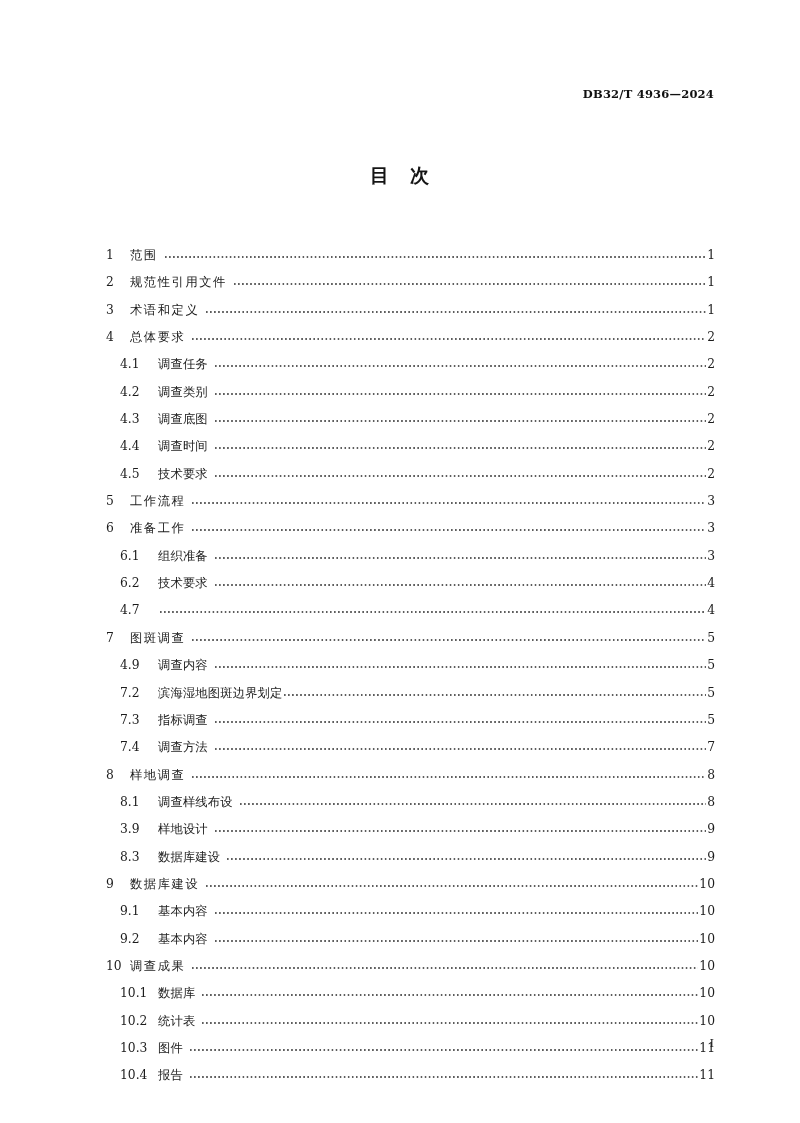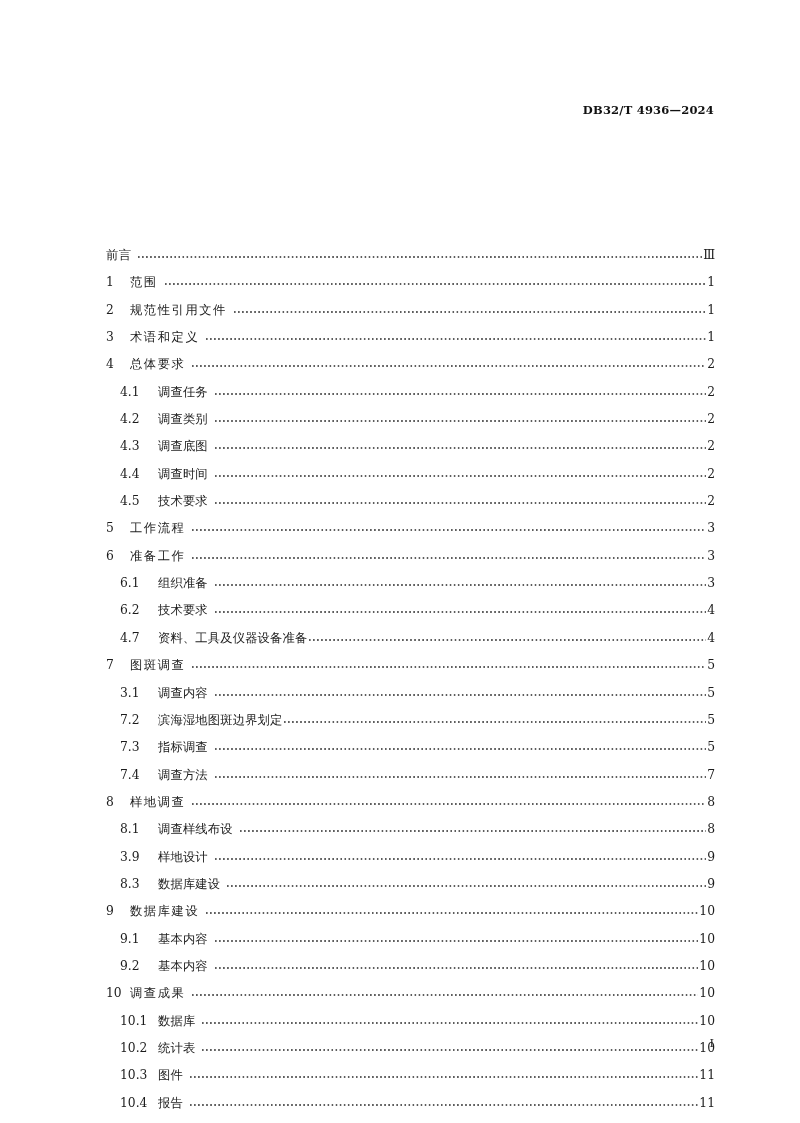--- a/index.html
+++ b/index.html
@@ -19,21 +19,21 @@
   .page {
     position: absolute;
     inset: 0;
     width: 800px;
     height: 1123px;
   }
 
   
   .doc-header {
     position: absolute;
-    top: 103px;
+    top: 87px;
     left: 86px;
     width: 628px;
     text-align: right;
     font-family: "DejaVu Serif", "Liberation Serif", serif;
     font-size: 11.5px;
     font-weight: bold;
     letter-spacing: 0.2px;
     color: #111;
     white-space: nowrap;
   }
@@ -141,28 +141,23 @@
     color: #1a1a1a;
   }
 </style>
 </head>
 <body>
 
 <div class="page">
 
   <div class="doc-header">DB32/T 4936—2024</div>
 
+  <div class="toc-title">目　次</div>
 
   <div class="toc" id="toc-list">
-      <div class="toc-entry front">
-        <span class="e-label">前言</span>
-        <span class="e-gap"></span>
-        <span class="e-dots"></span>
-        <span class="e-page">Ⅲ</span>
-      </div>
       <div class="toc-entry lvl1">
         <span class="e-num">1</span>
         <span class="e-label">范围</span>
         <span class="e-gap"></span>
         <span class="e-dots"></span>
         <span class="e-page">1</span>
       </div>
       <div class="toc-entry lvl1">
         <span class="e-num">2</span>
         <span class="e-label">规范性引用文件</span>
@@ -242,34 +237,33 @@
       </div>
       <div class="toc-entry lvl2">
         <span class="e-num">6.2</span>
         <span class="e-label">技术要求</span>
         <span class="e-gap"></span>
         <span class="e-dots"></span>
         <span class="e-page">4</span>
       </div>
       <div class="toc-entry lvl2">
         <span class="e-num">4.7</span>
-        <span class="e-label">资料、工具及仪器设备准备</span>
         <span class="e-gap tight"></span>
         <span class="e-dots"></span>
         <span class="e-page">4</span>
       </div>
       <div class="toc-entry lvl1">
         <span class="e-num">7</span>
         <span class="e-label">图斑调查</span>
         <span class="e-gap"></span>
         <span class="e-dots"></span>
         <span class="e-page">5</span>
       </div>
       <div class="toc-entry lvl2">
-        <span class="e-num">3.1</span>
+        <span class="e-num">4.9</span>
         <span class="e-label">调查内容</span>
         <span class="e-gap"></span>
         <span class="e-dots"></span>
         <span class="e-page">5</span>
       </div>
       <div class="toc-entry lvl2">
         <span class="e-num">7.2</span>
         <span class="e-label">滨海湿地图斑边界划定</span>
         <span class="e-gap tight"></span>
         <span class="e-dots"></span>

